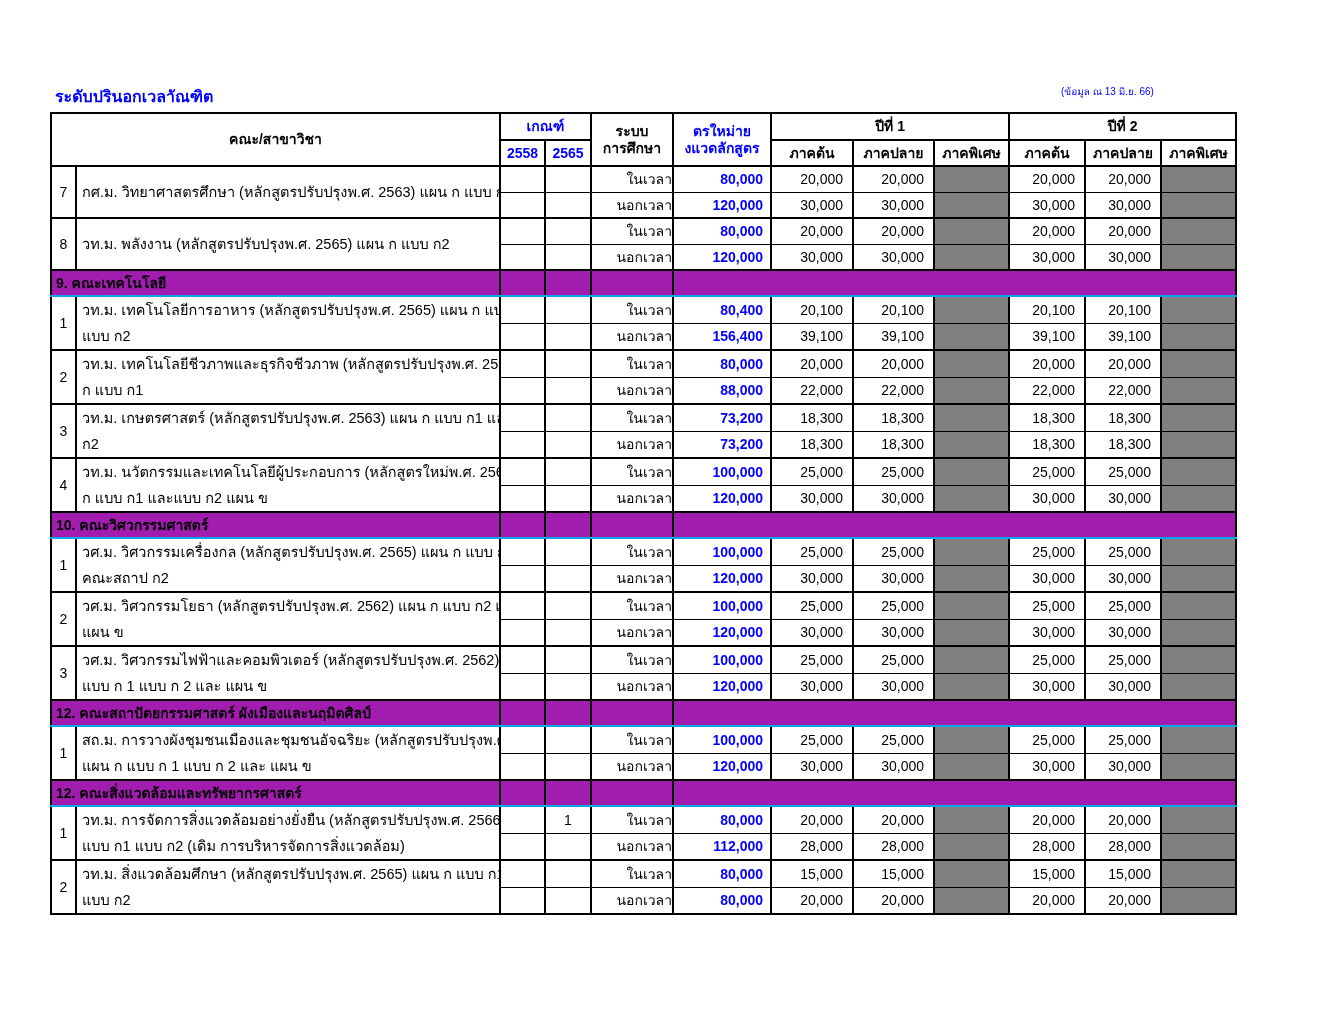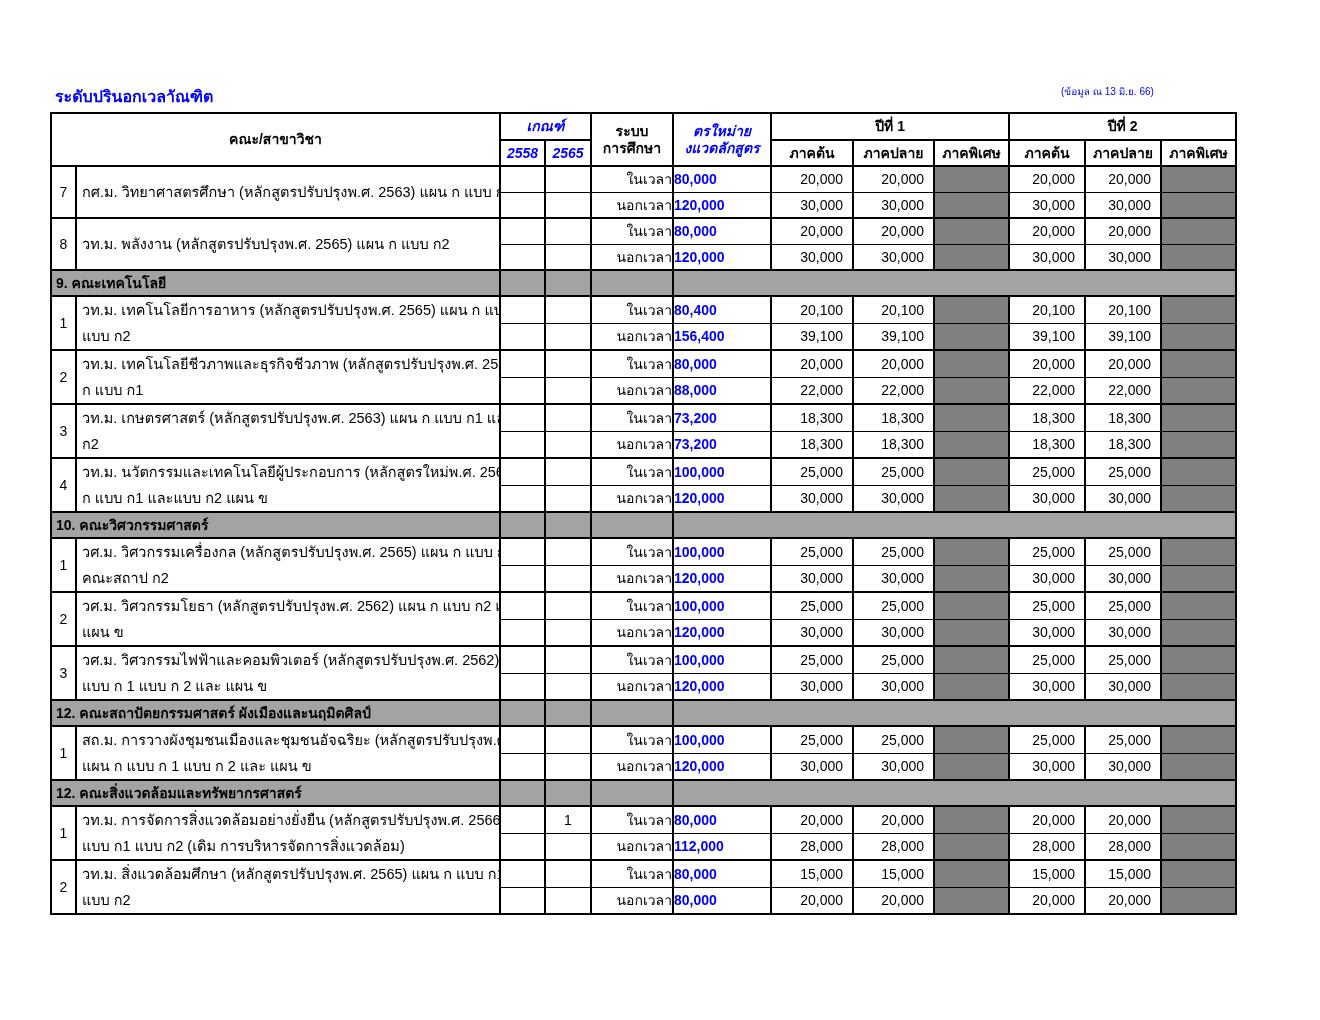--- a/index.html
+++ b/index.html
@@ -20,34 +20,34 @@
   .fee-table th,.fee-table td{
     border:1px solid #000;border-left-width:2px;border-right-width:2px;
     padding:0;overflow:hidden;
   }
   .fee-table thead th{
     border-width:2px;font-size:14px;font-weight:bold;text-align:center;vertical-align:middle;
     background:#fff;line-height:17px;
   }
   .fee-table thead tr.h1{height:27px;}
   .fee-table thead tr.h2{height:26px;}
-  .blue{color:#0000FF;font-style:italic;}
+  .blue{color:#0000FF;}
   .fee-table tbody tr{height:26px;}
   .fee-table tbody td{font-size:14px;vertical-align:middle;}
   tr.band td{
-    background:#a3a3a3;border-top:2px solid #000;border-bottom:2px solid #000000;
+    background:#a21caf;border-top:2px solid #000;border-bottom:2px solid #0ea5e9;
   }
   td.band-title{font-weight:bold;text-align:left;padding-left:4px;white-space:nowrap;font-size:14.5px;}
   tr.r1 td{border-top:2px solid #000;}
   td.no{ text-align:center;vertical-align:top;line-height:26px;font-size:14px;}
   td.name{vertical-align:top;text-align:left;padding-left:5px;}
   td.name div{line-height:26px;white-space:nowrap;font-size:14.5px;}
   td.crit{text-align:center;font-size:13.5px;}
   td.sys{text-align:right;padding-left:4px;white-space:nowrap;font-size:14.5px;}
-  td.tot{text-align:left;padding-right:7px;color:#0000FF;font-weight:bold;font-size:13.5px;white-space:nowrap;}
+  td.tot{text-align:right;padding-right:7px;color:#0000FF;font-weight:bold;font-size:13.5px;white-space:nowrap;}
   td.num{text-align:right;padding-right:9px;font-size:13.5px;white-space:nowrap;}
   td.gray{background:#808080;}
 </style>
 </head>
 <body>
 
 <div class="page-title">ระดับปรินอกเวลาัณฑิต</div>
 <div class="data-note">(ข้อมูล ณ 13 มิ.ย. 66)</div>
 
 <table class="fee-table">

